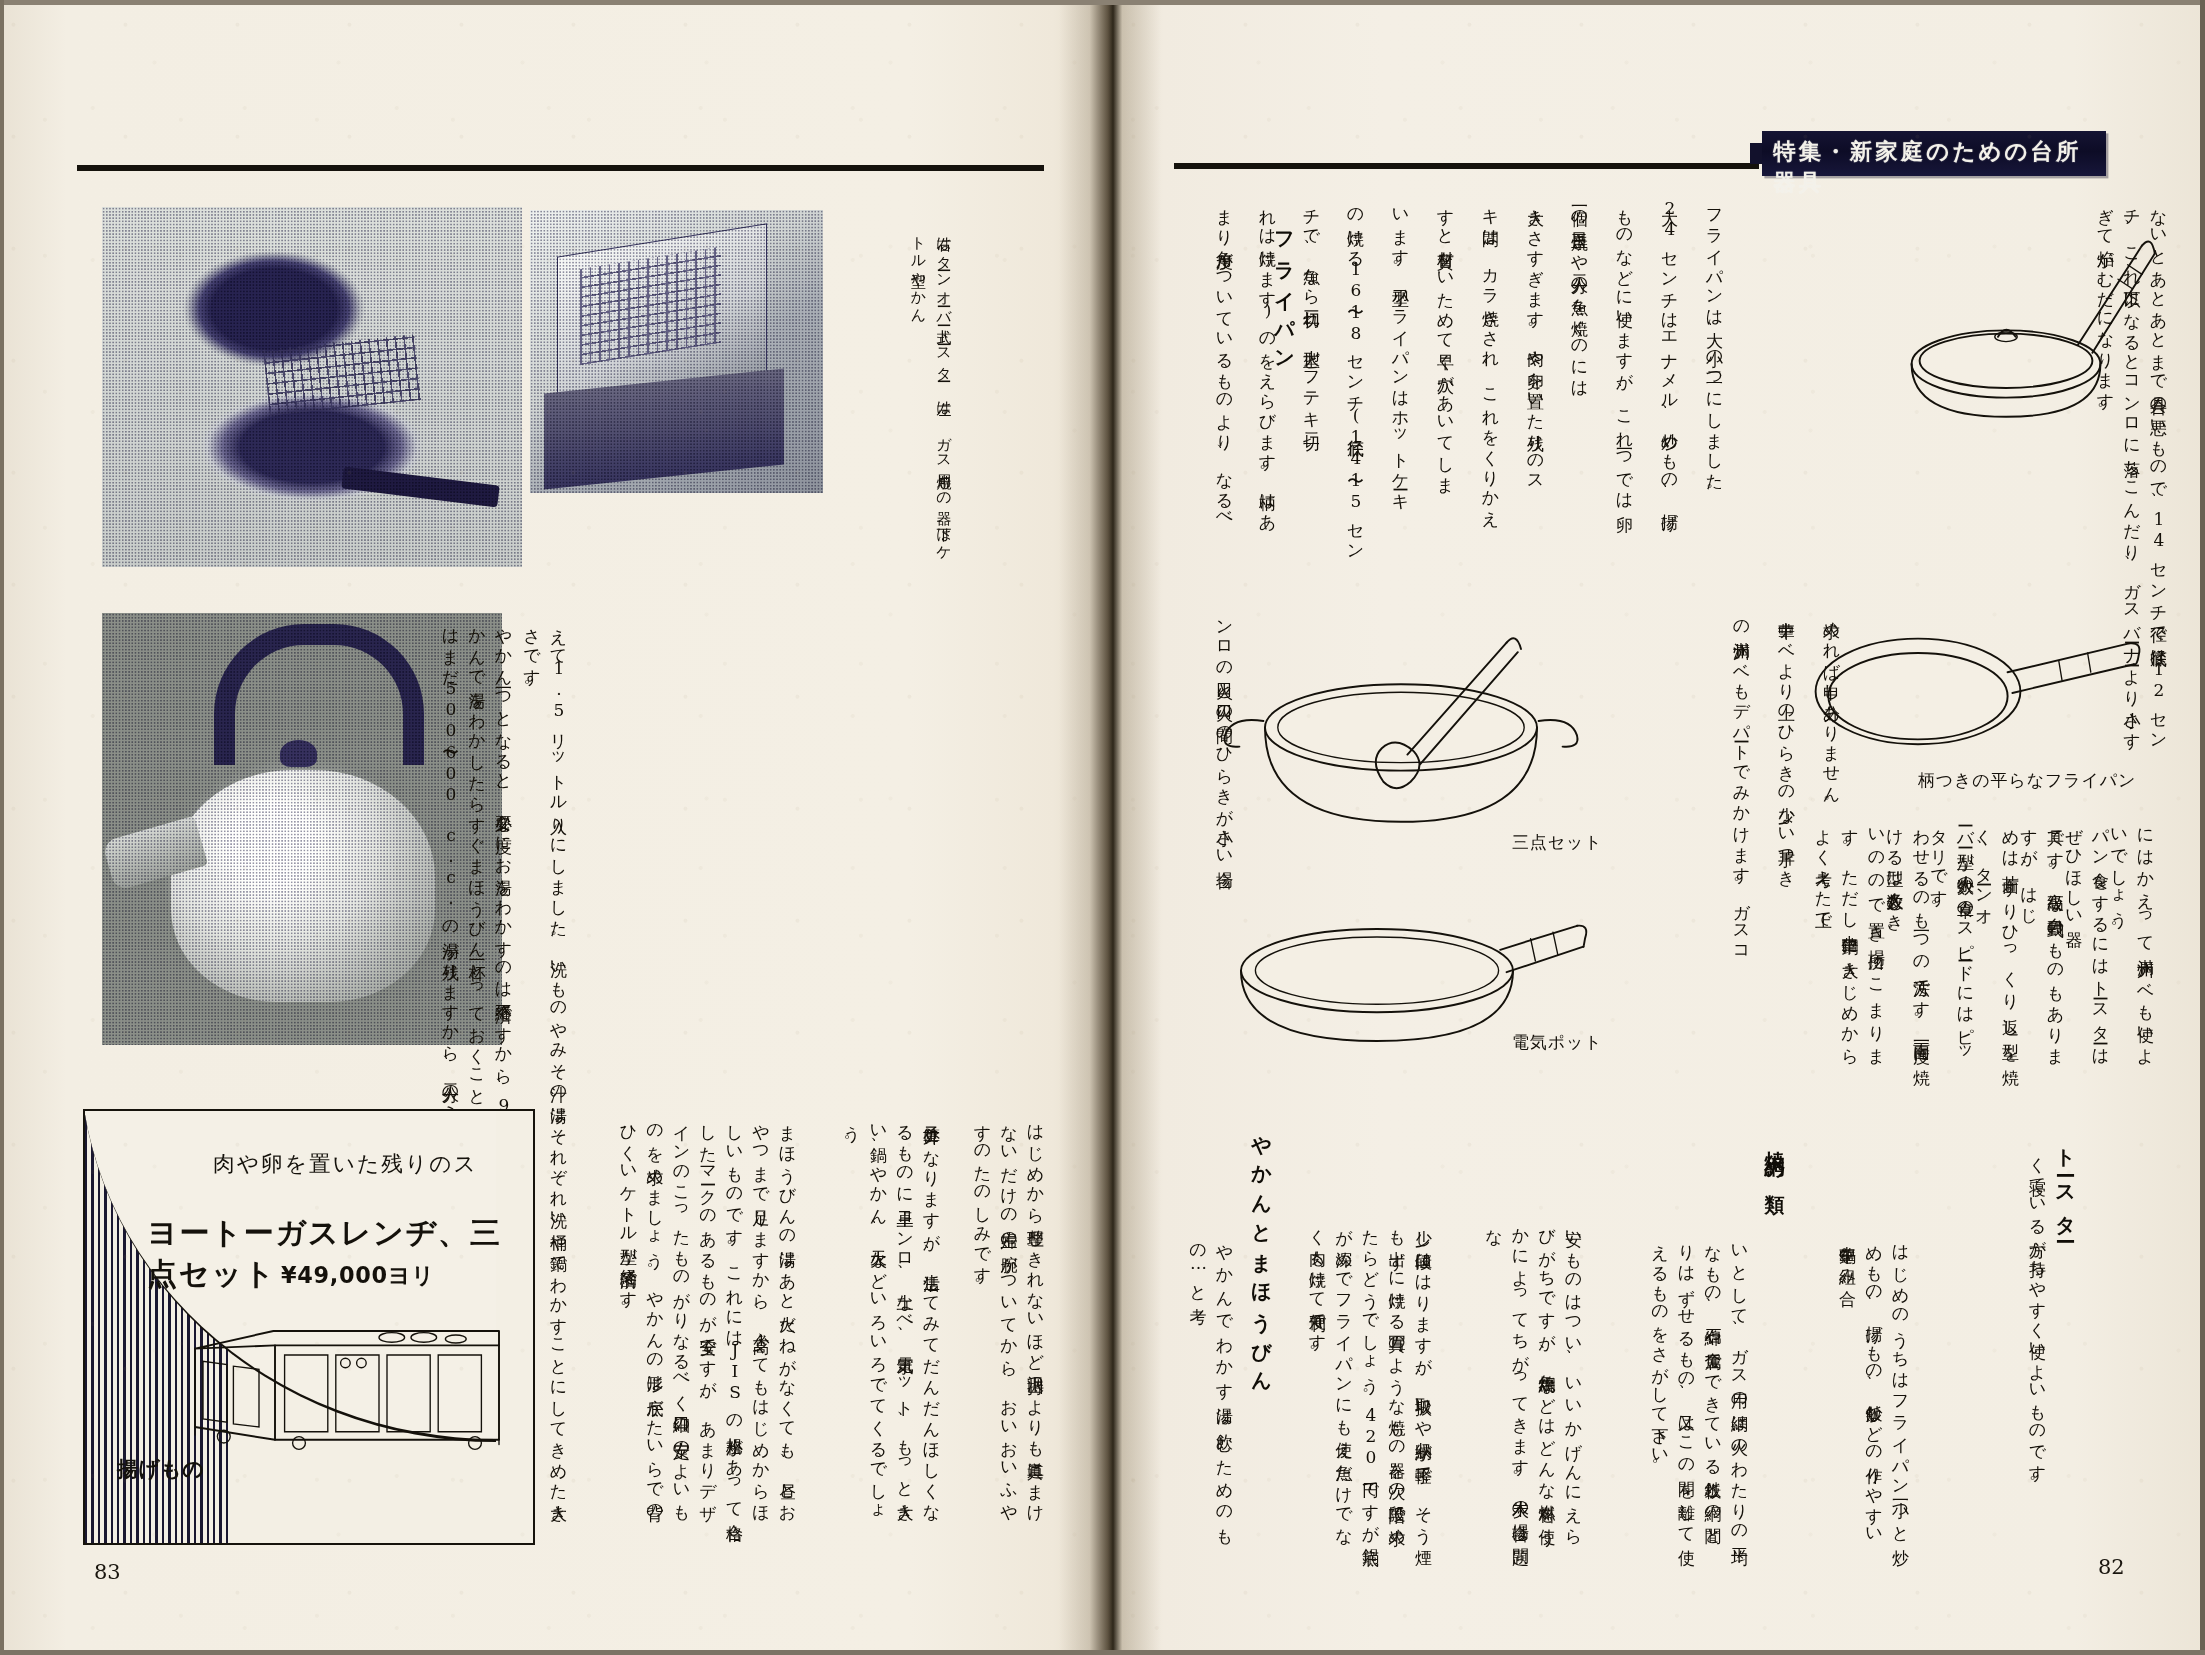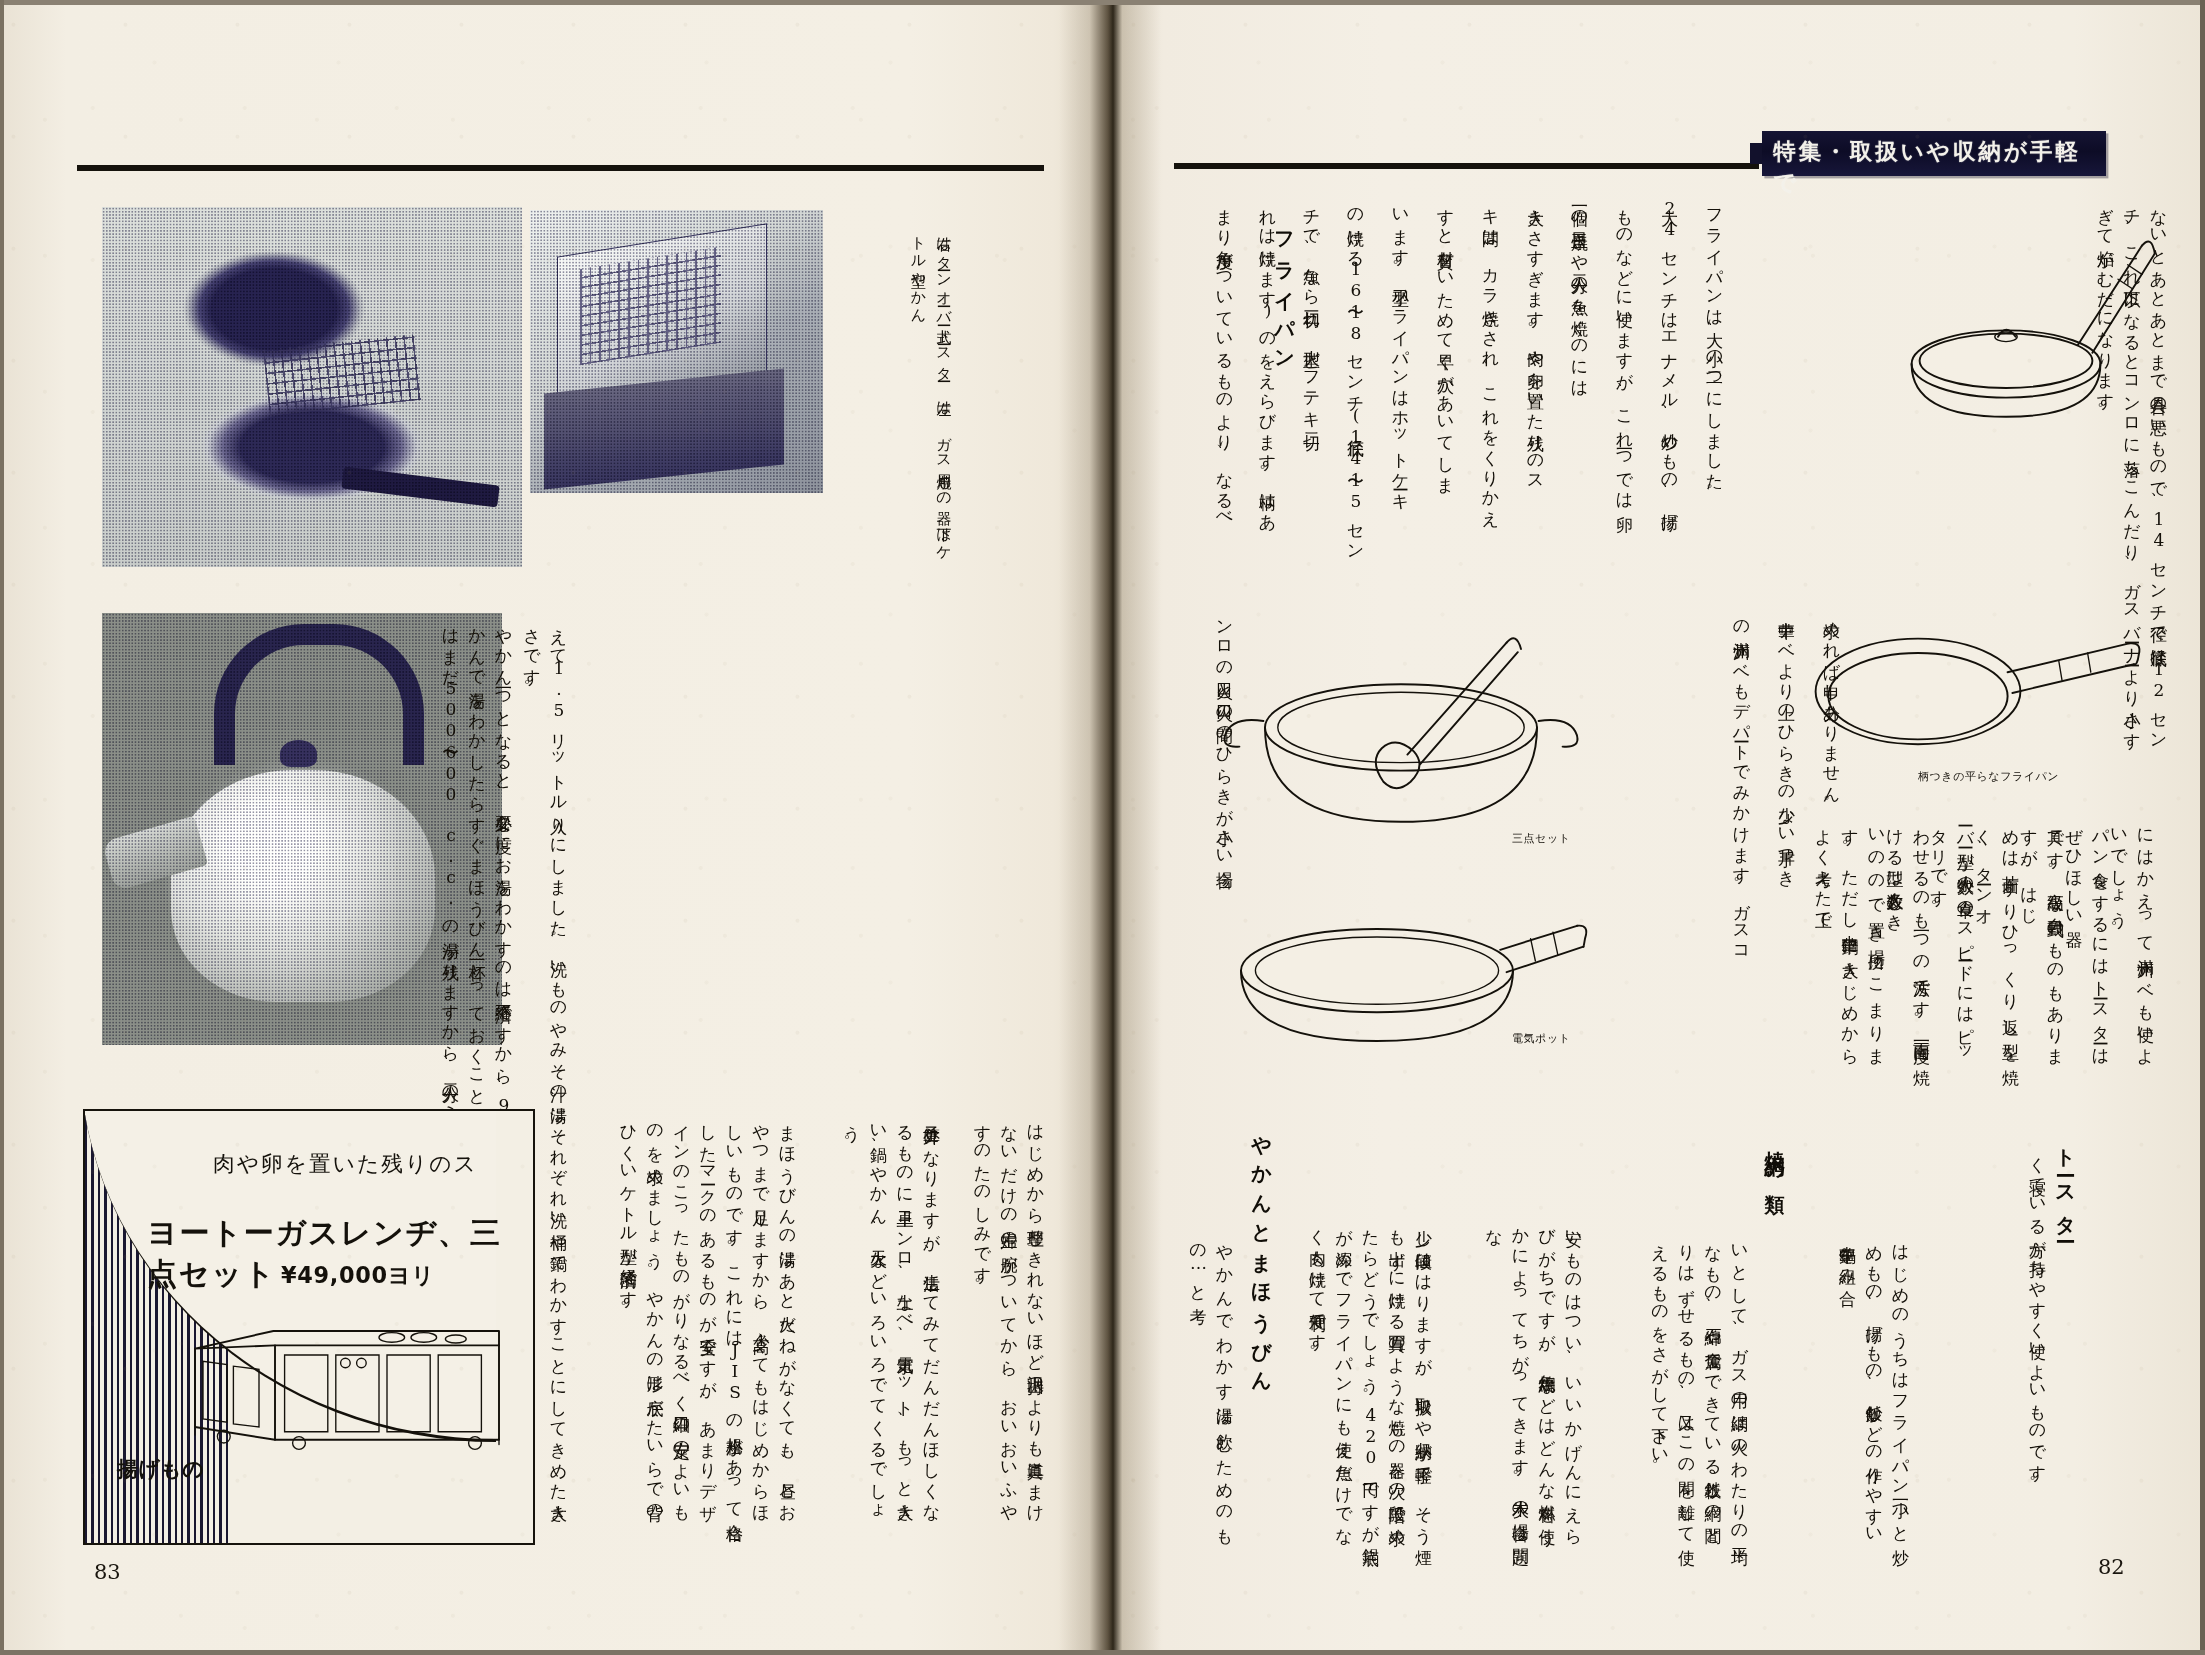--- a/index.html
+++ b/index.html
@@ -84,21 +84,21 @@
     position:absolute;
     writing-mode:vertical-rl;
     text-orientation:upright;
     font-size:15px;
     letter-spacing:.05em;
     line-height:1.7;
     color:#14100a;
   }
   .figlabel{
     position:absolute;
-    font-size:11px;
+    font-size:17px;
     letter-spacing:.05em;
     color:#14100a;
     font-family:Liberation Serif, serif;
   }
 
   
   #banner{
     position:absolute;
     left:1762px;top:131px;width:344px;height:45px;
     background:linear-gradient(180deg,#151433 0%,#0d0c26 45%,#17163a 100%);
@@ -297,21 +297,21 @@
         <path class="ln-thin" d="M20 160 L20 170 M400 176 L400 182"></path>
       </svg>
     </div>
 
     <div id="ad-logo">揚げもの</div>
   </div>
 
   <div class="rule" style="left:1174px;top:163px;width:585px;height:6.4px;"></div>
   <div id="banner-tick"></div>
   <div id="banner">
-    <div class="btxt">特集・取扱いや収納が手軽で</div>
+    <div class="btxt">特集・新家庭のための台所器具</div>
   </div>
 
   <div style="position:absolute;left:1878px;top:196px;width:288px;height:264px;">
     <svg viewBox="0 0 360 330" width="288" height="264">
       <ellipse class="fillw" cx="160" cy="210" rx="118" ry="42"></ellipse>
       <path class="ln" d="M42 210 q0 66 118 66 q118 0 118 -66"></path>
       <ellipse class="ln" cx="160" cy="206" rx="108" ry="34"></ellipse>
       <path class="ln" d="M150 176 q10 -18 22 0"></path>
       <ellipse class="ln-thin" cx="160" cy="176" rx="14" ry="6"></ellipse>
 

